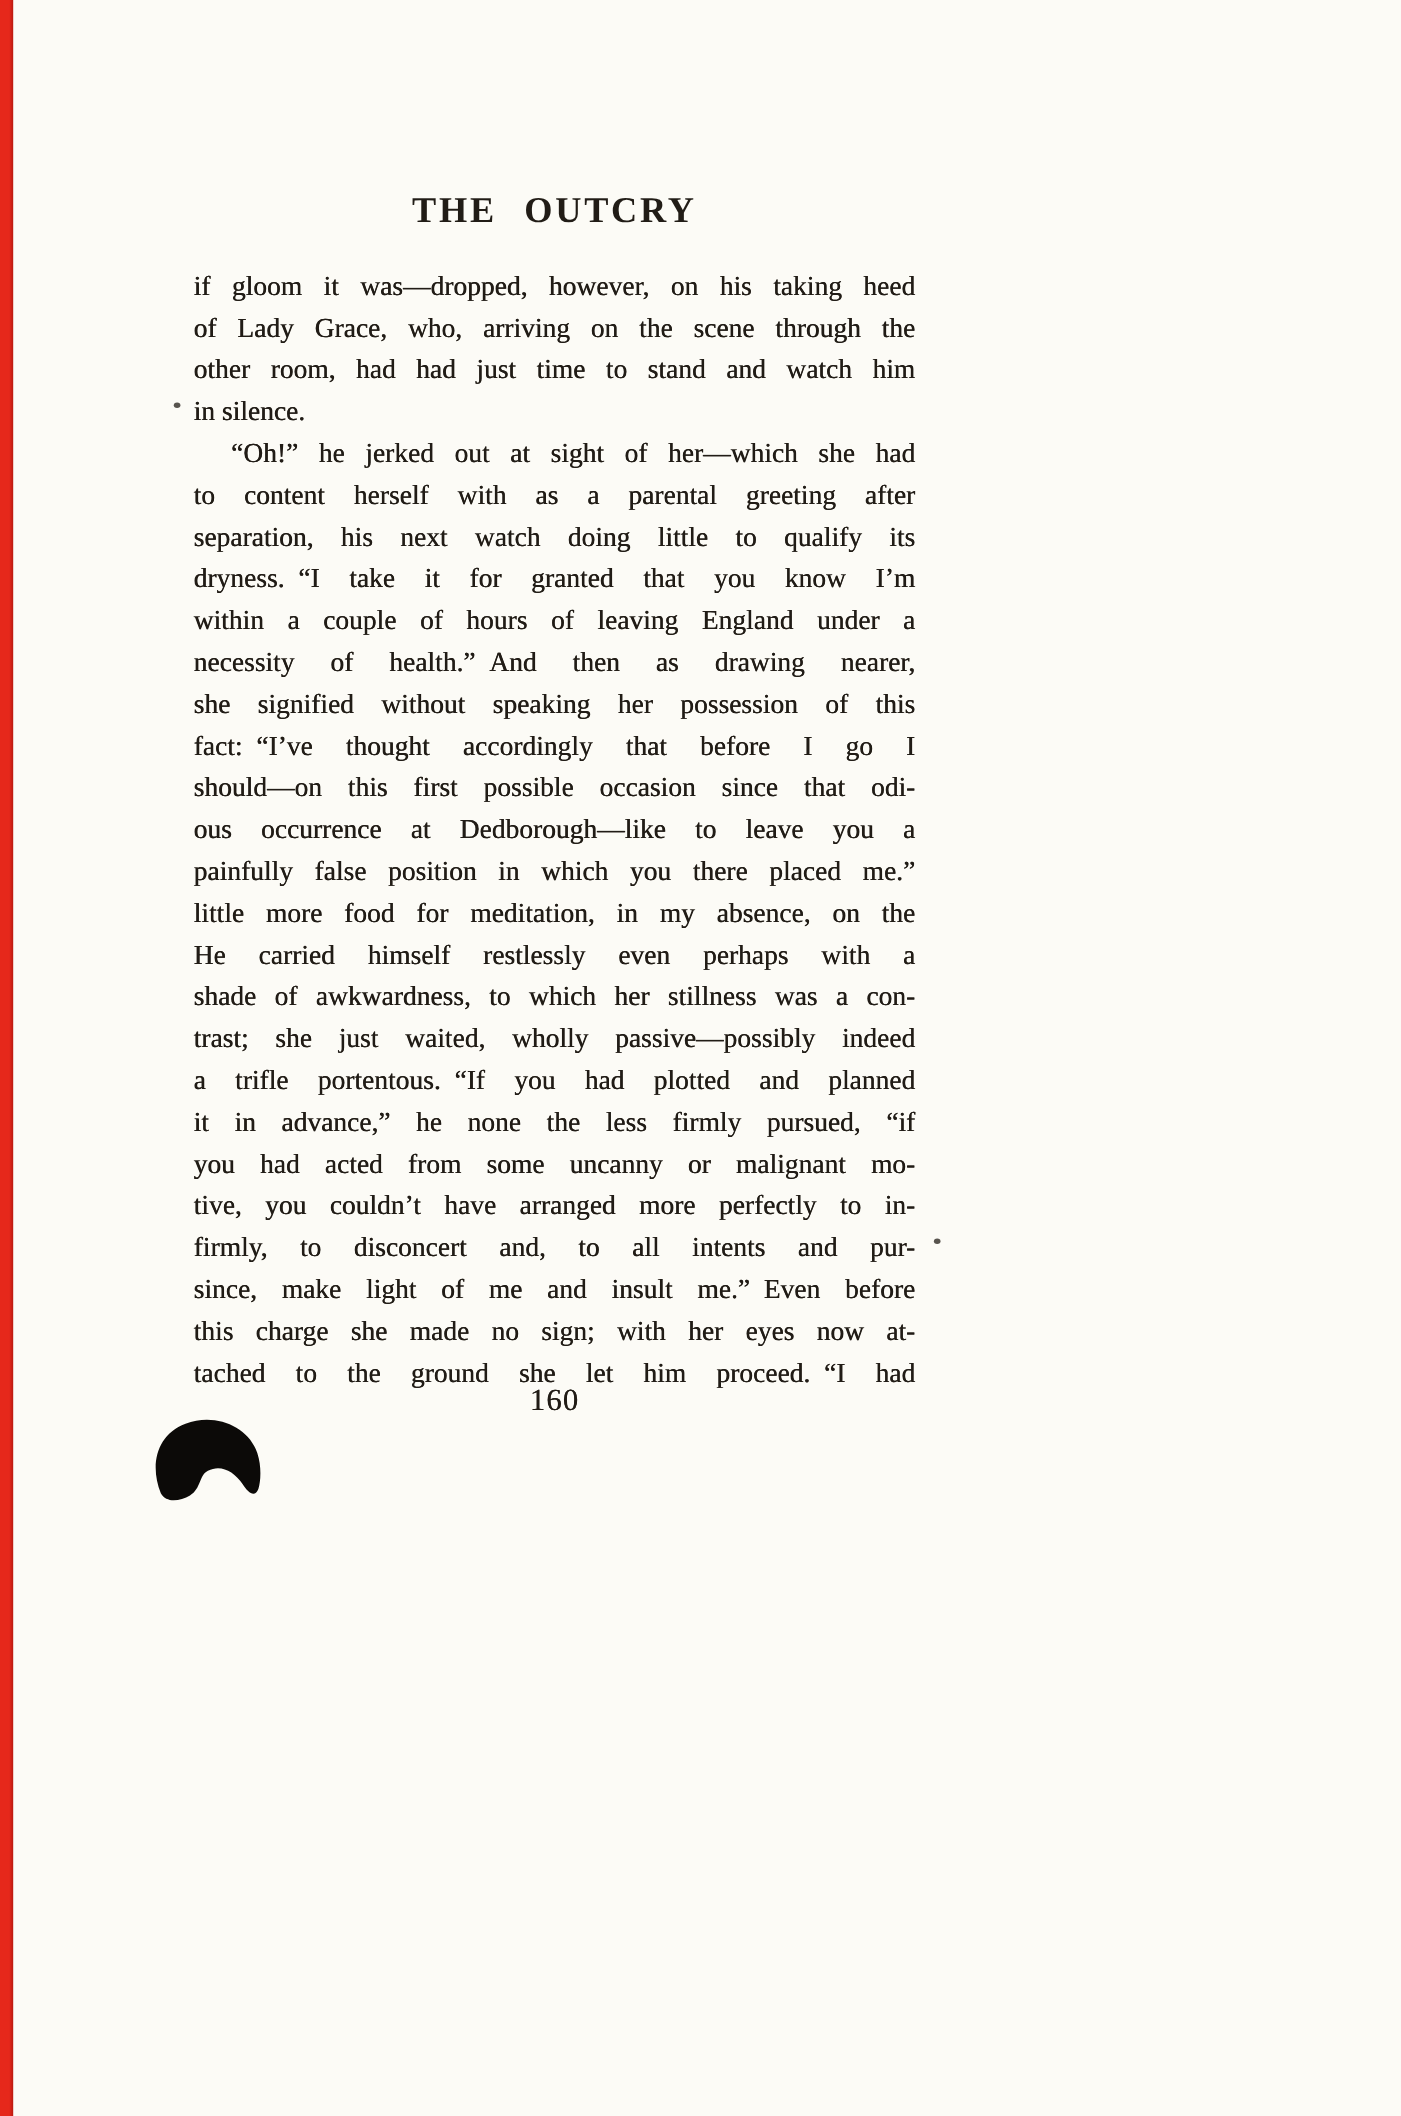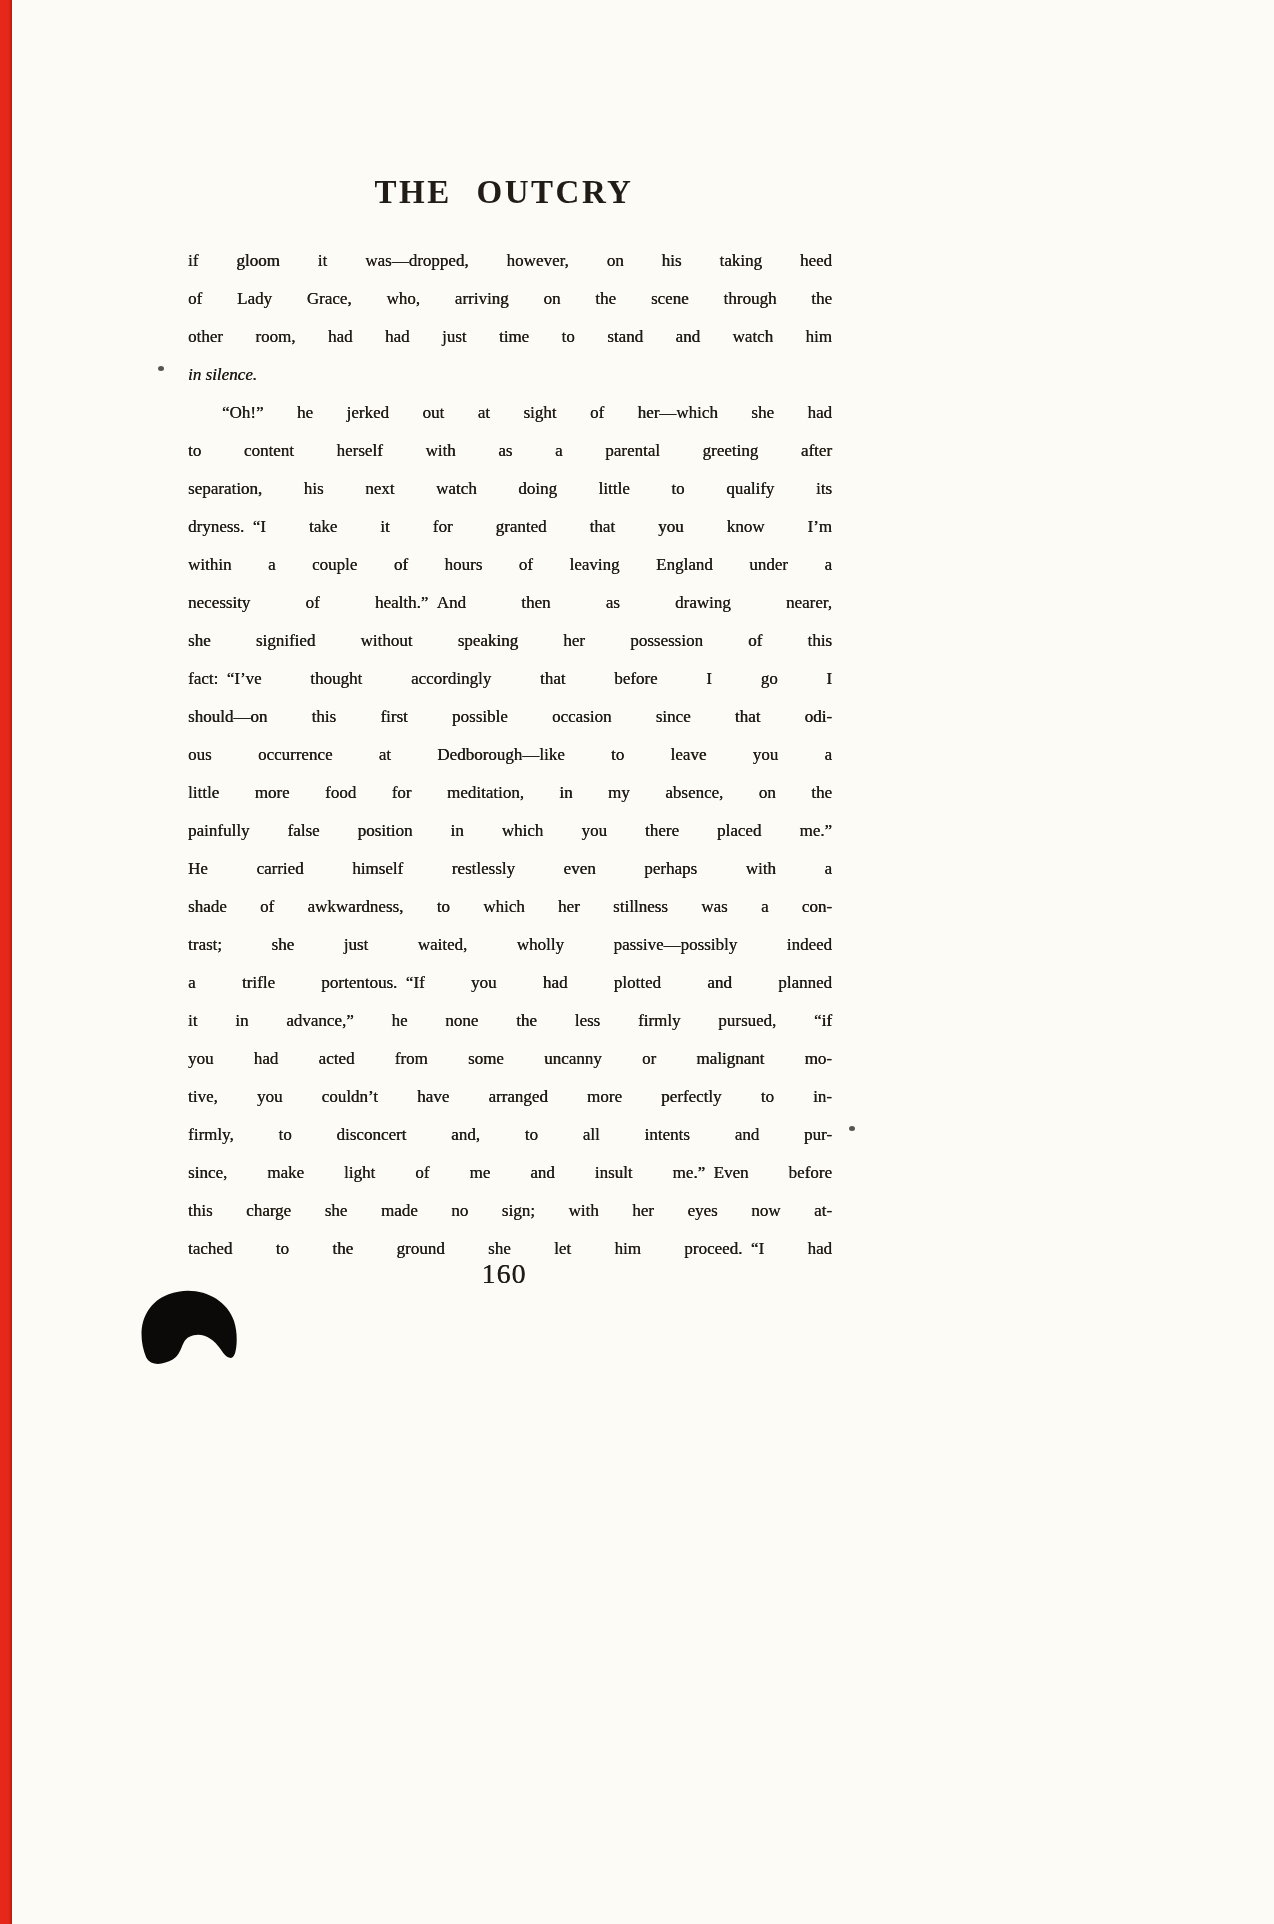--- a/index.html
+++ b/index.html
@@ -41,34 +41,32 @@
     word-spacing: 14px;
     color: var(--ink, #211c16);
   }
   .text-block {
     position: absolute;
     left: 176px;
     top: 242px;
     width: 656px;
   }
   .line {
-    font-size: 17px;
+    font-size: 25px;
     line-height: 38px;
     color: var(--ink, #211c16);
     text-align: justify;
     text-align-last: justify;
     text-shadow: 0.3px 0 0 currentColor;
-    margin-left: 12px;
   }
   .line.indent {
     text-indent: 34px;
   }
   .line.para-end {
     text-align-last: left;
-    font-style: italic;
   }
   .page-number {
     position: absolute;
     left: 176px;
     top: 1258px;
     width: 656px;
     text-align: center;
     font-size: 28px;
     letter-spacing: 1px;
     color: var(--ink, #211c16);
@@ -107,22 +105,22 @@
       <div class="line indent">“Oh!” he jerked out at sight of her—which she had</div>
       <div class="line">to content herself with as a parental greeting after</div>
       <div class="line">separation, his next watch doing little to qualify its</div>
       <div class="line">dryness. “I take it for granted that you know I’m</div>
       <div class="line">within a couple of hours of leaving England under a</div>
       <div class="line">necessity of health.” And then as drawing nearer,</div>
       <div class="line">she signified without speaking her possession of this</div>
       <div class="line">fact: “I’ve thought accordingly that before I go I</div>
       <div class="line">should—on this first possible occasion since that odi-</div>
       <div class="line">ous occurrence at Dedborough—like to leave you a</div>
+      <div class="line">painfully false position in which you there placed me.”</div>
       <div class="line">little more food for meditation, in my absence, on the</div>
-      <div class="line">painfully false position in which you there placed me.”</div>
       <div class="line">He carried himself restlessly even perhaps with a</div>
       <div class="line">shade of awkwardness, to which her stillness was a con-</div>
       <div class="line">trast; she just waited, wholly passive—possibly indeed</div>
       <div class="line">a trifle portentous. “If you had plotted and planned</div>
       <div class="line">it in advance,” he none the less firmly pursued, “if</div>
       <div class="line">you had acted from some uncanny or malignant mo-</div>
       <div class="line">tive, you couldn’t have arranged more perfectly to in-</div>
       <div class="line">firmly, to disconcert and, to all intents and pur-</div>
       <div class="line">since, make light of me and insult me.” Even before</div>
       <div class="line">this charge she made no sign; with her eyes now at-</div>

